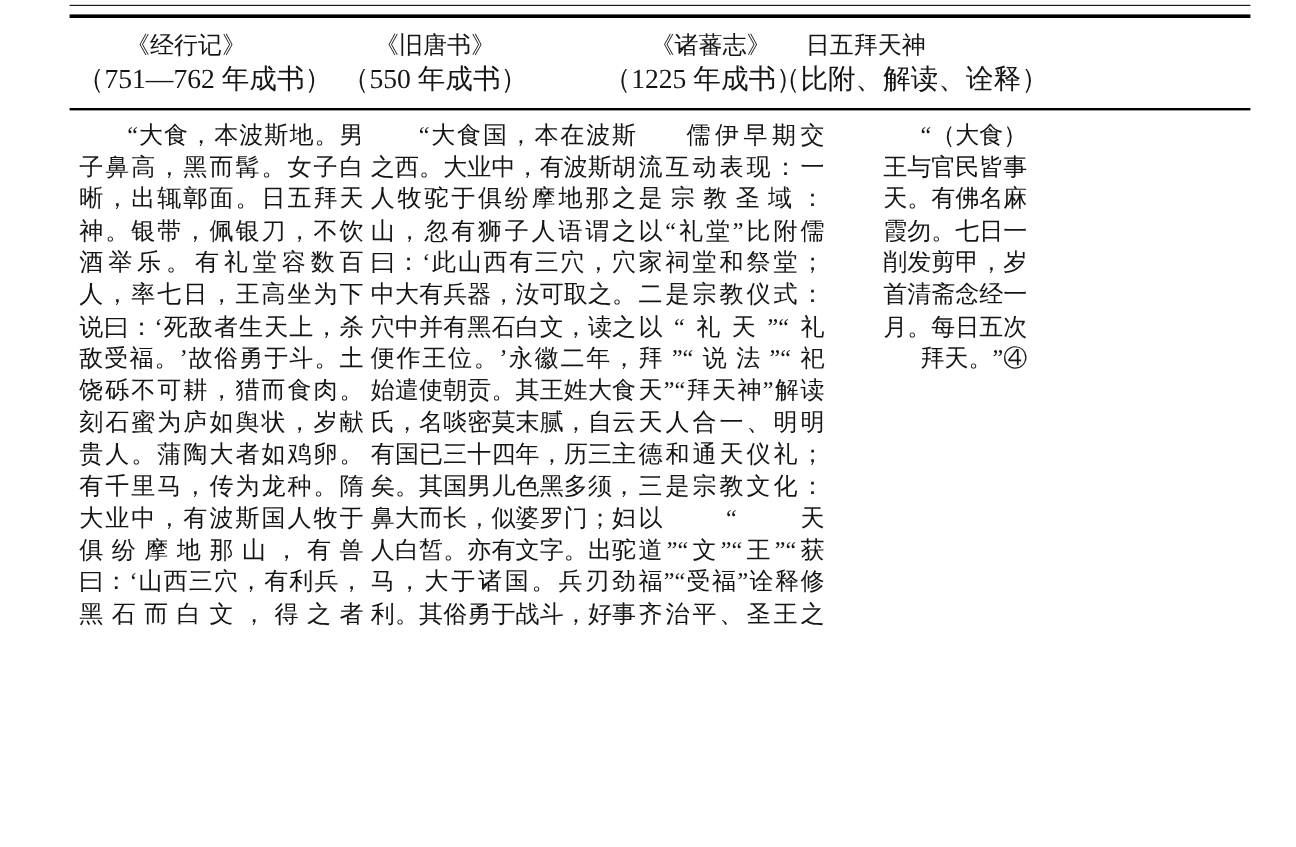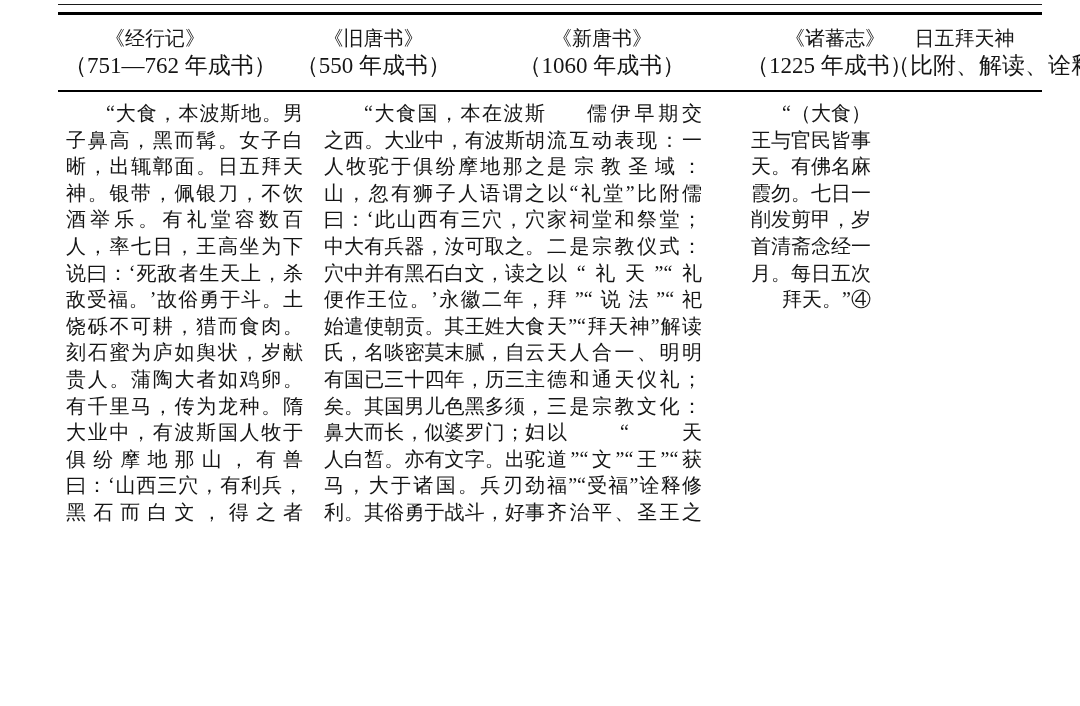--- a/index.html
+++ b/index.html
@@ -39,21 +39,21 @@
   }
   .bcell {
     font-size:20px;
     line-height:26.6px;
     text-align:justify;
     text-justify:inter-ideograph;
   }
   .bcell p { margin:0; text-indent:2em; }
   
   .c1 { margin-left:6px;  width:182px; }
-  .c2 { margin-left:21px;  width:221px; }
+  .c2 { margin-left:6px;  width:221px; }
   .c3 { margin-left:8px;  width:237px; }
   .c4 { margin-left:30px; width:139px;text-align:right; }
   .c5 { margin-left:2px;  width:155px; }
 </style>
 </head>
 <body>
 
 <div class="page">
   <div class="table-wrap">
 
@@ -62,24 +62,20 @@
     <div class="rule-thick"></div>
 
     <div class="header-row">
       <div class="hcell c1">
         <div>《经行记》</div>
         <div class="sub">（751—762 年成书）</div>
       </div>
       <div class="hcell c2">
         <div>《旧唐书》</div>
         <div class="sub">（550 年成书）</div>
-      </div>
-      <div class="hcell c3">
-        <div>《新唐书》</div>
-        <div class="sub">（1060 年成书）</div>
       </div>
       <div class="hcell c4">
         <div>《诸蕃志》</div>
         <div class="sub">（1225 年成书）</div>
       </div>
       <div class="hcell c5">
         <div>日五拜天神</div>
         <div class="sub">（比附、解读、诠释）</div>
       </div>
     </div>

